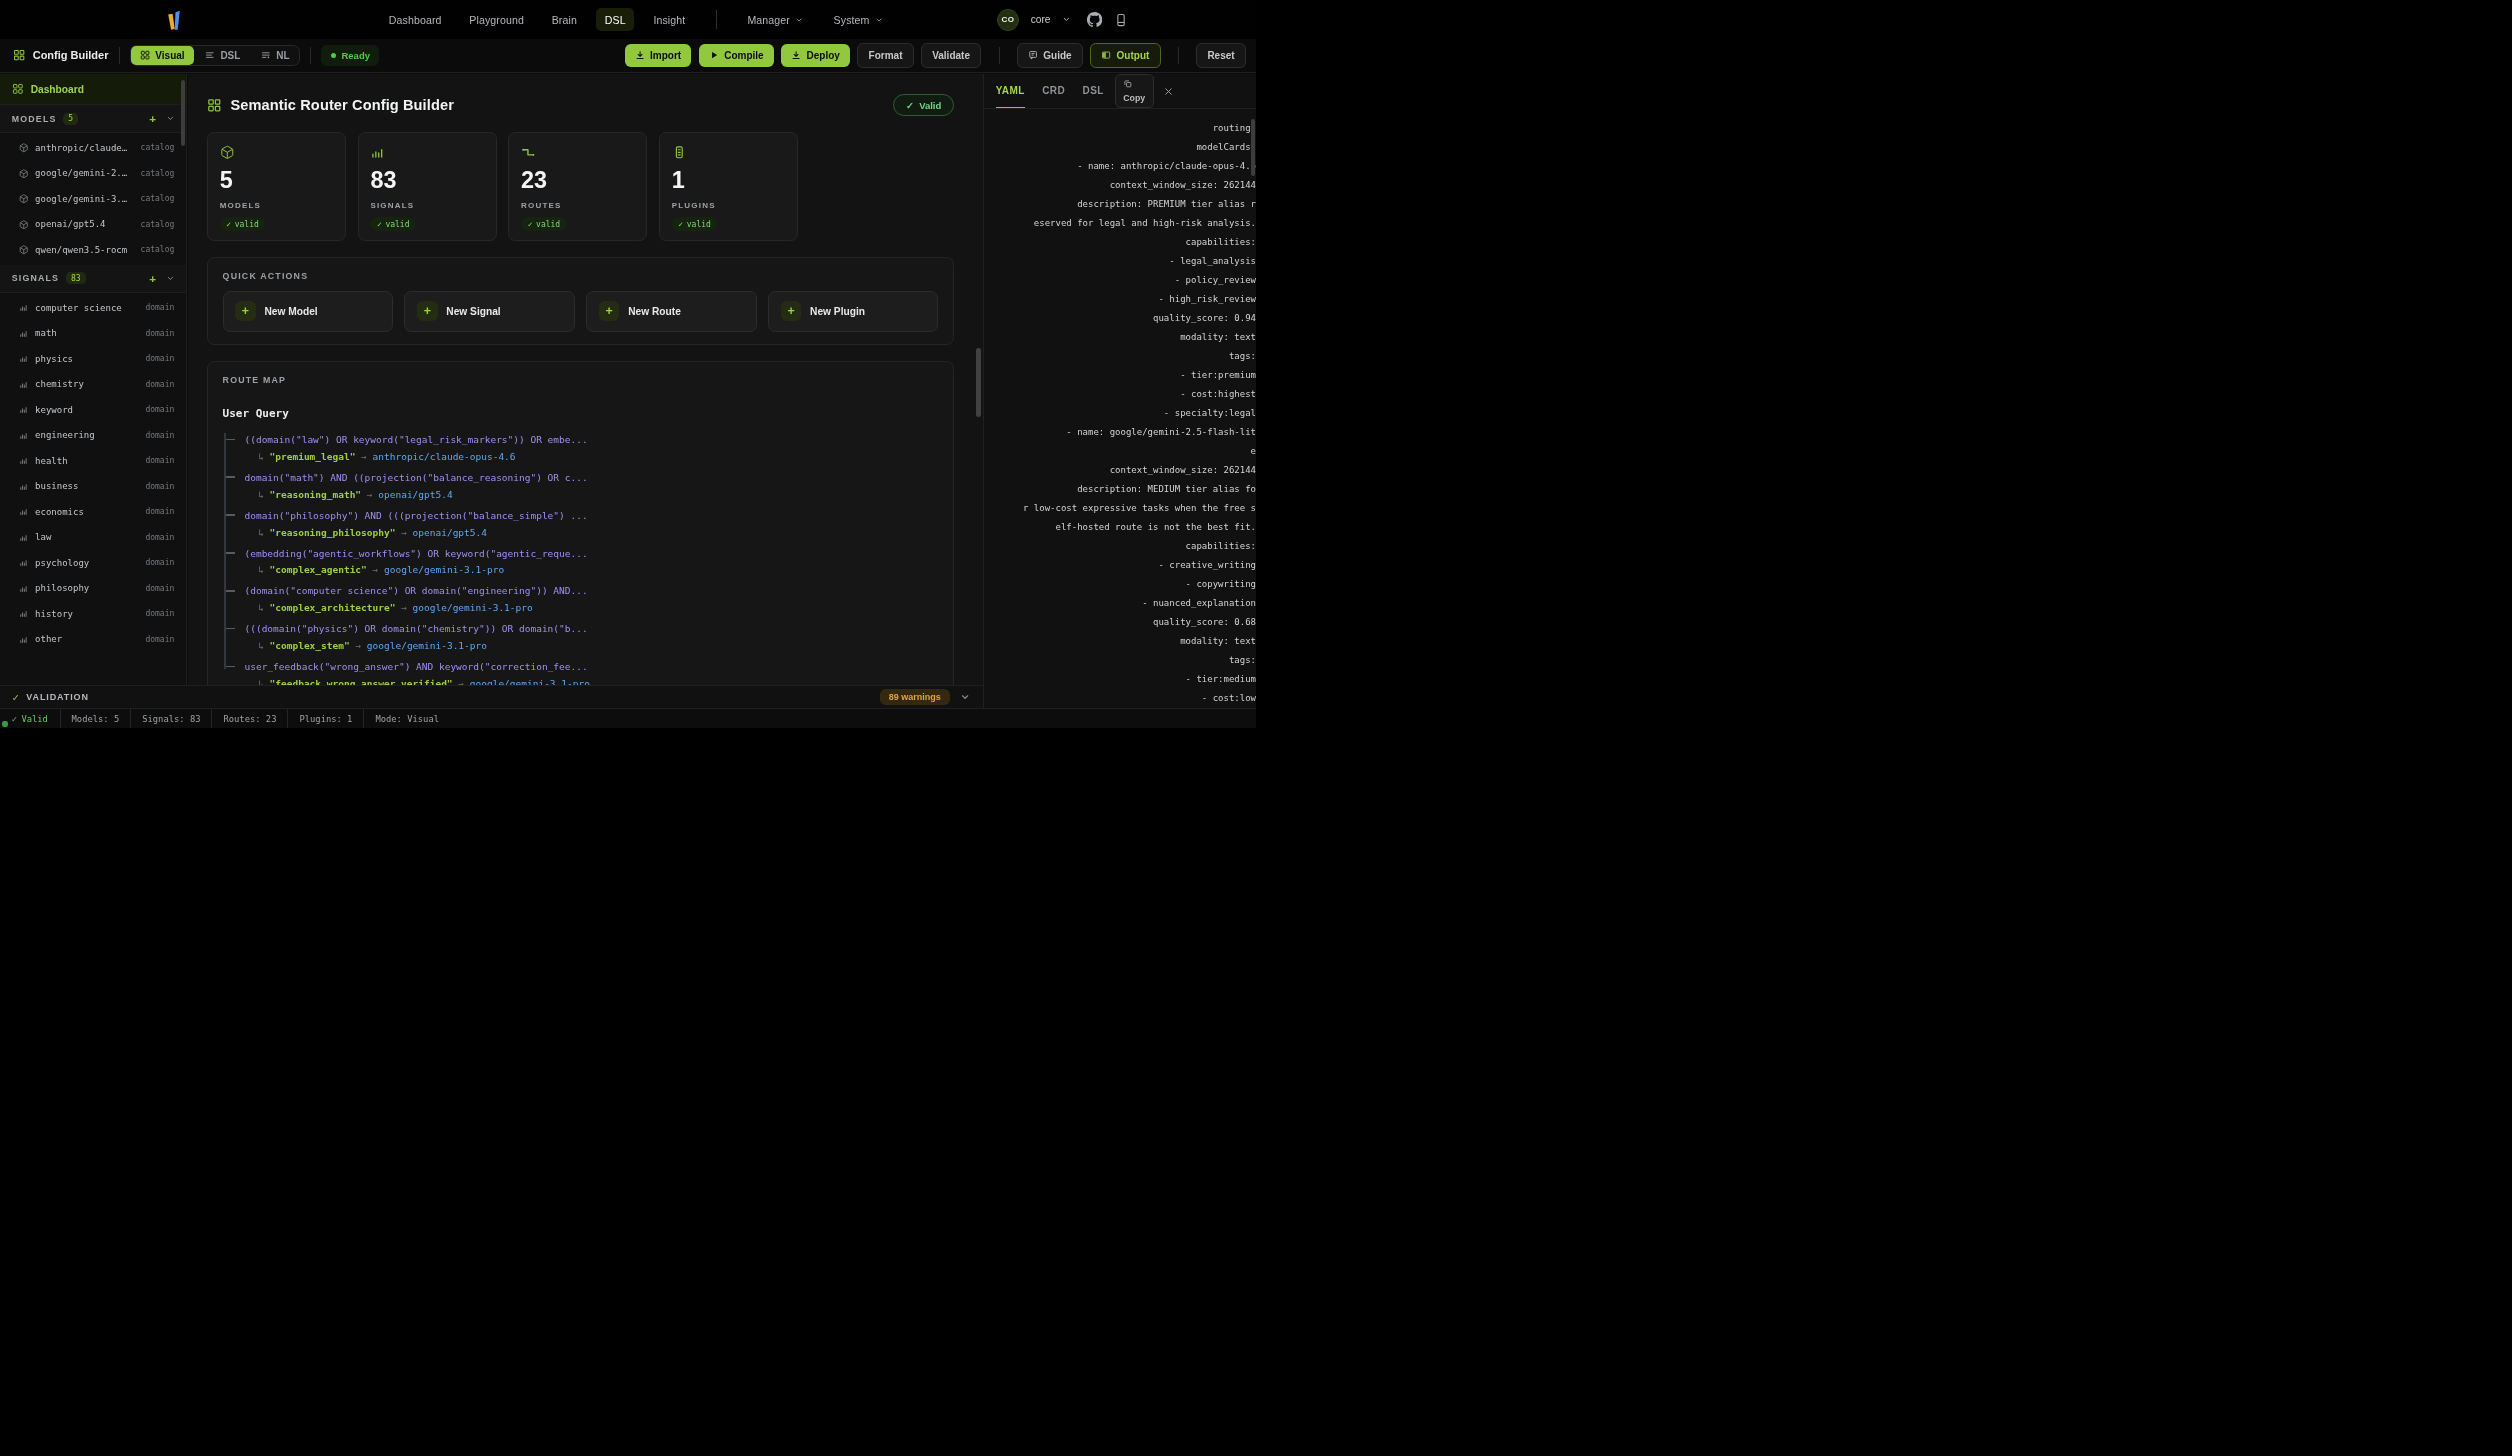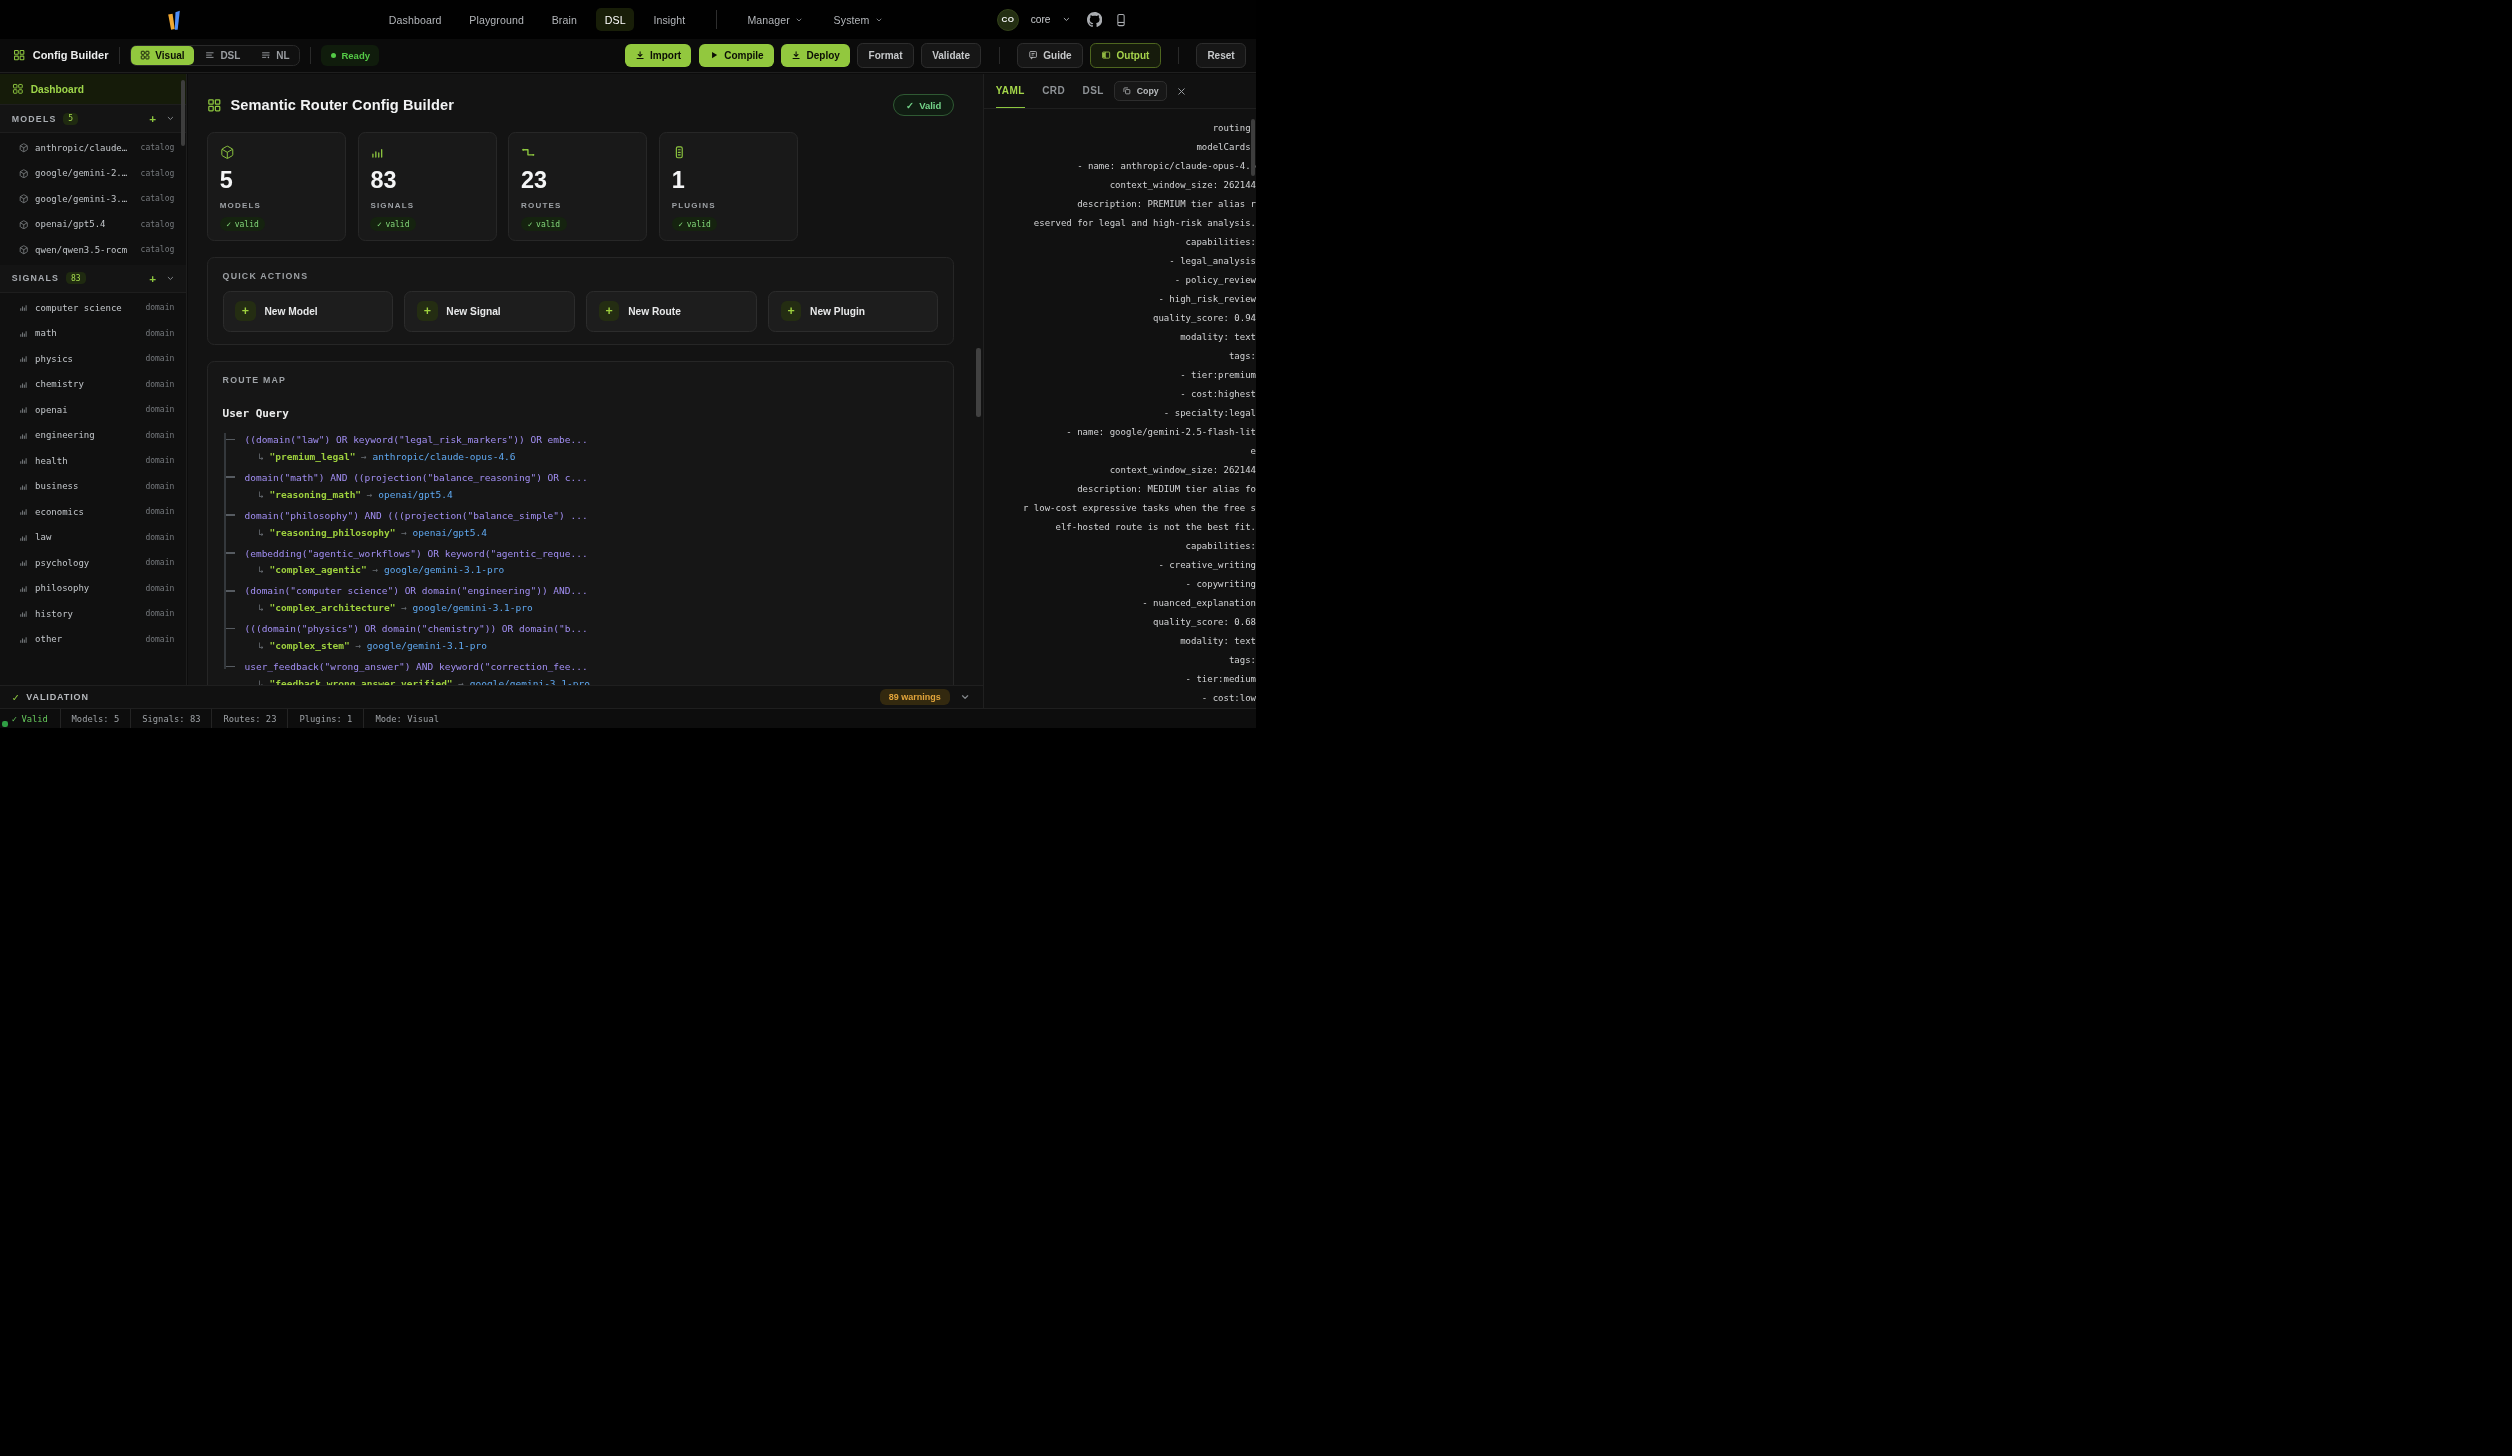--- a/index.html
+++ b/index.html
@@ -91,21 +91,21 @@
   .t-name { color:#9ed13e; font-weight:700; }
   .t-model { color:#5fa8f0; }
   .main-scroll { position:absolute; right:2.2px; top:274px; width:4.4px; height:69px; border-radius:2.2px; background:#414141; }
 
   
   .right-panel { position:absolute; right:0; width:273px; top:74px; bottom:20px; background:#111111; border-left:0.7px solid #202020; overflow:hidden; }
   .op-tabs { height:35px; display:flex; align-items:stretch; gap:10px; padding:0 0 0 11.7px; border-bottom:0.7px solid #1f1f1f; }
   .op-tab { display:flex; align-items:center; color:#8e9296; font-size:10px; font-weight:700; letter-spacing:0.4px; border-bottom:1.5px solid transparent; }
   .op-tab.active { color:#a4d64a; border-bottom-color:#8dc63f; }
   .op-actions { margin-left:auto; display:flex; align-items:center; gap:9.5px; margin-right:82px; }
-  .copy-btn { display:flex; align-items:flex-start; gap:5.1px; border:0.7px solid #2d2d2d; background:#171717; border-radius:5.1px; padding:3.6px 7.3px; color:#b9bcbe; font-size:8.8px; font-weight:600; }
+  .copy-btn { display:flex; align-items:flex-start; gap:5.1px; border:0.7px solid #2d2d2d; background:#171717; border-radius:5.1px; padding:3.6px 7.3px; color:#b9bcbe; font-size:8.8px; font-weight:600;flex-direction:column; }
   .copy-btn svg { width:9.5px; height:9.5px; }
   .close-btn { color:#9a9da0; } .close-btn svg { width:11px; height:11px; }
   .yaml { padding:10.2px 0 0 8.8px; font-family:"DejaVu Sans Mono",monospace; font-size:9px; line-height:19px; color:#d3d4d6; white-space:pre;text-align:right; }
   .rp-scroll { position:absolute; right:1.5px; top:45px; width:3.6px; height:57px; border-radius:2.2px; background:#3d3d3d; }
 
   
   .validation-bar { position:absolute; left:0; top:685px; width:983px; height:23.4px; background:#111111; border-top:0.7px solid #1f1f1f; display:flex; align-items:center; padding:0 13px 0 11.7px; }
   .vb-check { color:#8dc63f; font-size:9.5px; margin-right:6.6px; }
   .vb-title { color:#b6b9bd; font-size:9px; font-weight:700; letter-spacing:0.9px; }
   .warn-badge { margin-left:auto; background:#33290f; color:#e2a43b; font-size:9px; font-weight:600; padding:2.9px 8.8px; border-radius:5.8px; }
@@ -427,21 +427,21 @@
           </span>
     <span class="sb-item-name">chemistry</span>
     <span class="sb-item-tag">domain</span>
   </div>
         <div class="sb-item">
     <span class="sb-item-icon">
             <svg viewBox="0 0 16 16" fill="none" stroke="currentColor" stroke-width="1.4" stroke-linecap="round">
               <path d="M3 12.5v-3M6 12.5v-6M9 12.5v-4M12 12.5v-8"></path>
             </svg>
           </span>
-    <span class="sb-item-name">openai</span>
+    <span class="sb-item-name">keyword</span>
     <span class="sb-item-tag">domain</span>
   </div>
         <div class="sb-item">
     <span class="sb-item-icon">
             <svg viewBox="0 0 16 16" fill="none" stroke="currentColor" stroke-width="1.4" stroke-linecap="round">
               <path d="M3 12.5v-3M6 12.5v-6M9 12.5v-4M12 12.5v-8"></path>
             </svg>
           </span>
     <span class="sb-item-name">engineering</span>
     <span class="sb-item-tag">domain</span>

